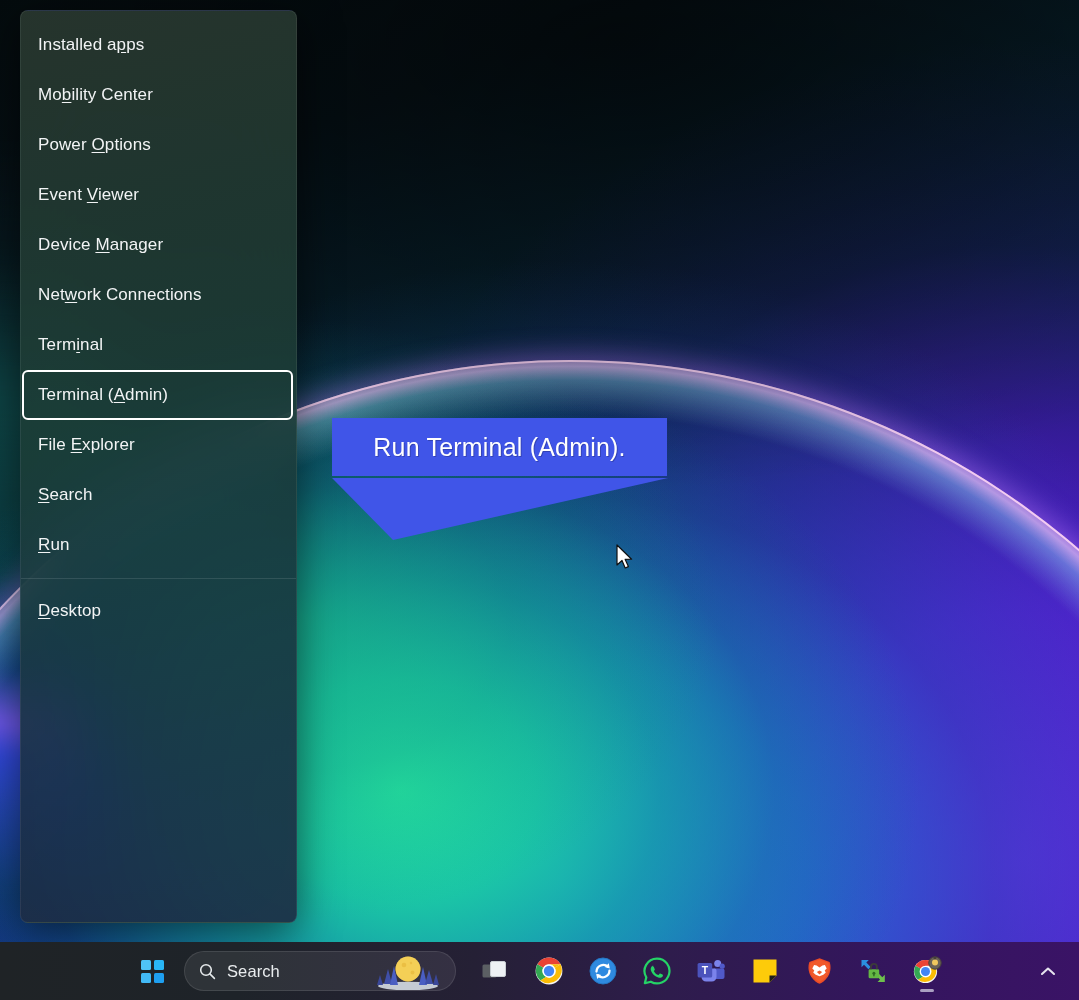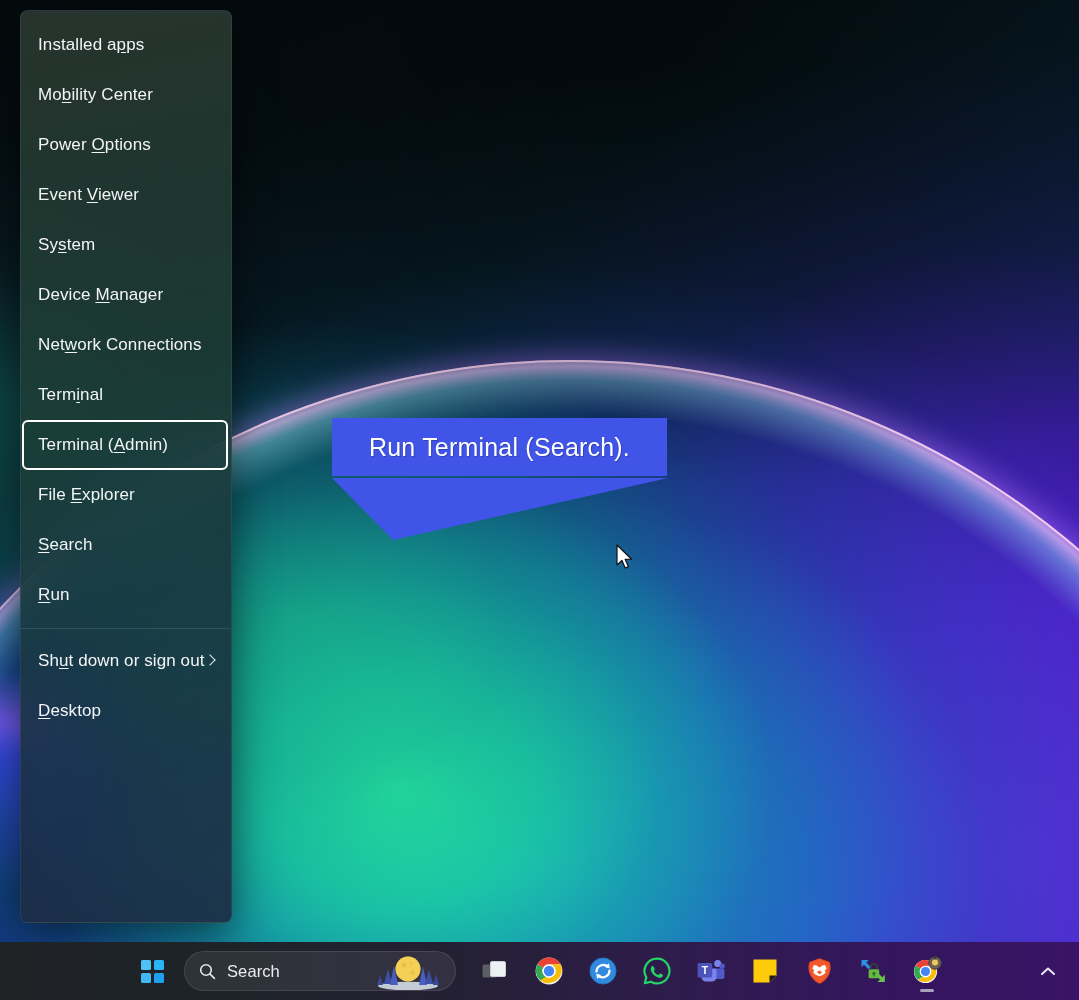--- a/index.html
+++ b/index.html
@@ -136,21 +136,21 @@
   .wp-vig {
     background: radial-gradient(ellipse 1200px 600px at 620px 40px,
       rgba(0,0,0,0.55) 0%, rgba(0,0,0,0.22) 45%, rgba(0,0,0,0) 75%);
   }
 
   
   .winx-panel {
     position: absolute;
     left: 20px;
     top: 10px;
-    width: 212px;
+    width: 277px;
     height: 913px;
     border-radius: 8px;
     background:
       linear-gradient(168deg,
         rgba(42,56,48,0.90) 0%,
         rgba(34,58,50,0.90) 22%,
         rgba(28,60,54,0.90) 46%,
         rgba(26,54,62,0.90) 66%,
         rgba(28,46,66,0.90) 84%,
         rgba(30,42,66,0.90) 100%);
@@ -378,23 +378,20 @@
       <div class="winx-item">
         <span class="label">Mo<u>b</u>ility Center</span>
       </div>
       <div class="winx-item">
         <span class="label">Power <u>O</u>ptions</span>
       </div>
       <div class="winx-item">
         <span class="label">Event <u>V</u>iewer</span>
       </div>
       <div class="winx-item">
-        <span class="label">Sy<u>s</u>tem</span>
-      </div>
-      <div class="winx-item">
         <span class="label">Device <u>M</u>anager</span>
       </div>
       <div class="winx-item">
         <span class="label">Net<u>w</u>ork Connections</span>
       </div>
       <div class="winx-item">
         <span class="label">Term<u>i</u>nal</span>
       </div>
       <div class="winx-item focused">
         <span class="label">Terminal (<u>A</u>dmin)</span>
@@ -402,35 +399,31 @@
       <div class="winx-item">
         <span class="label">File <u>E</u>xplorer</span>
       </div>
       <div class="winx-item">
         <span class="label"><u>S</u>earch</span>
       </div>
       <div class="winx-item">
         <span class="label"><u>R</u>un</span>
       </div>
       <div class="winx-sep"></div>
-      <div class="winx-item">
-        <span class="label">Sh<u>u</u>t down or sign out</span>
-        <span class="chev-right"></span>
-      </div>
       <div class="winx-item">
         <span class="label"><u>D</u>esktop</span>
       </div>
     </div>
 
   <svg class="callout-tail" viewBox="0 0 380 78">
     <polygon id="tail-poly" points="44,8 380,8 105,70" fill="#4055e8"></polygon>
   </svg>
 
   <div class="callout" style="background: rgb(64, 85, 232); color: rgb(255, 255, 255);">
-    <span>Run Terminal (Search).</span>
+    <span>Run Terminal (Admin).</span>
   </div>
 
   <svg class="cursor" viewBox="0 0 20 28" style="left: 615px; top: 544px;">
     <path d="M2,1 L2,21 L7,16.5 L10.2,24 L13.4,22.6 L10.2,15.4 L16.6,15.2 Z" fill="#ffffff" stroke="#111111" stroke-width="1.2" stroke-linejoin="round"></path>
   </svg>
 
   <div class="taskbar">
 
     <div class="tb-center">
 

